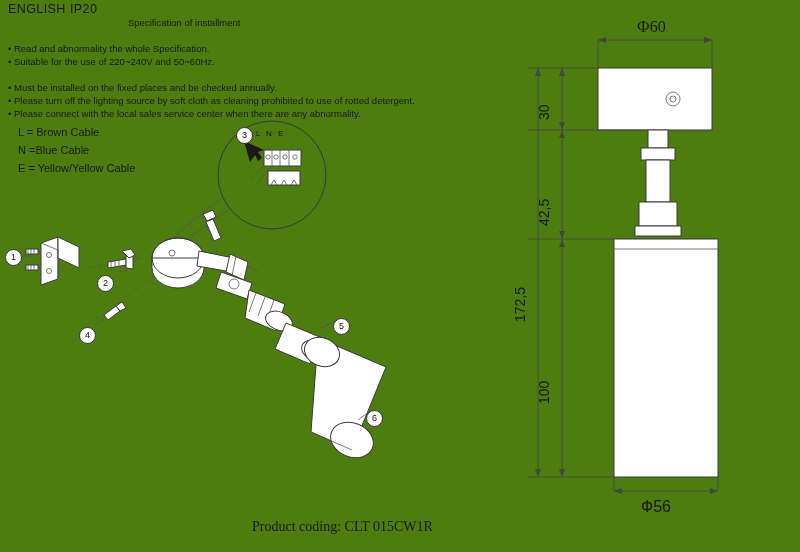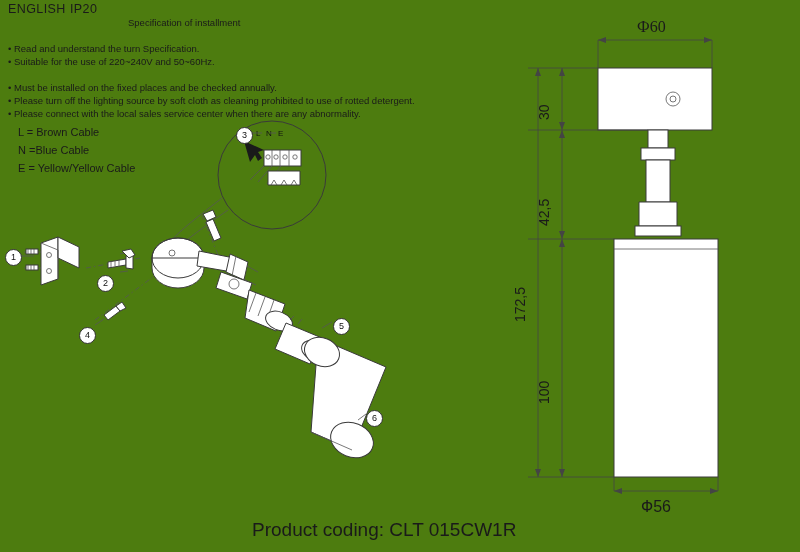--- a/index.html
+++ b/index.html
@@ -47,21 +47,22 @@
 
   
   .cable-line {
     left: 18px;
     font-size: 11px;
   }
 
   
   #product-coding {
     left: 252px; top: 519px;
-    font-size: 19px;
+    font-size: 14px;
+    font-family: Liberation Serif, serif;
   }
 
   
   #dim-d60 {
     left: 637px; top: 18px;
     font-size: 16px;
     font-family: Liberation Serif, serif;
   }
   #dim-d56 {
     left: 641px; top: 498px;
@@ -101,21 +102,21 @@
 </head>
 <body>
 
 <div id="page">
 
   <div class="txt" id="lang-label">ENGLISH</div>
   <div class="txt" id="ip-label">IP20</div>
 
   <div class="txt" id="spec-title">Specification of installment</div>
 
-  <div class="txt spec-line" style="top:43px">• Read and understand the turn Specification.</div>
+  <div class="txt spec-line" style="top:43px">• Read and abnormality the whole Specification.</div>
   <div class="txt spec-line" style="top:56px">• Suitable for the use of 220~240V and 50~60Hz.</div>
   <div class="txt spec-line" style="top:82px">• Must be installed on the fixed places and be checked annually.</div>
   <div class="txt spec-line" style="top:95px">• Please turn off the lighting source by soft cloth as cleaning prohibited to use of rotted detergent.</div>
   <div class="txt spec-line" style="top:108px">• Please connect with the local sales service center when there are any abnormality.</div>
 
   <div class="txt cable-line" style="top:126px">L = Brown Cable</div>
   <div class="txt cable-line" style="top:144px">N =Blue Cable</div>
   <div class="txt cable-line" style="top:162px">E = Yellow/Yellow Cable</div>
 
   <svg width="800" height="552" viewBox="0 0 800 552">

